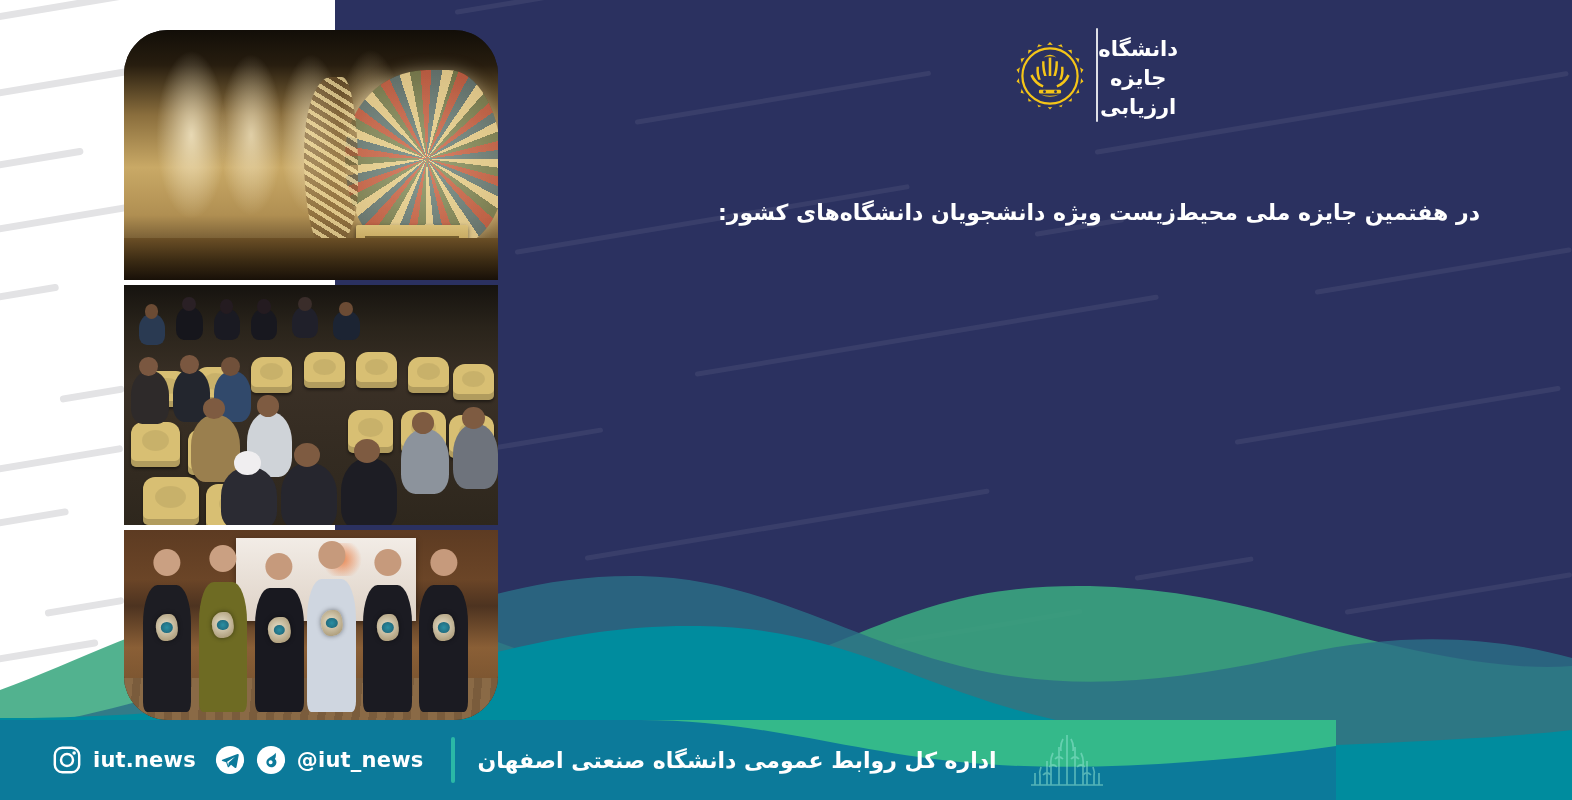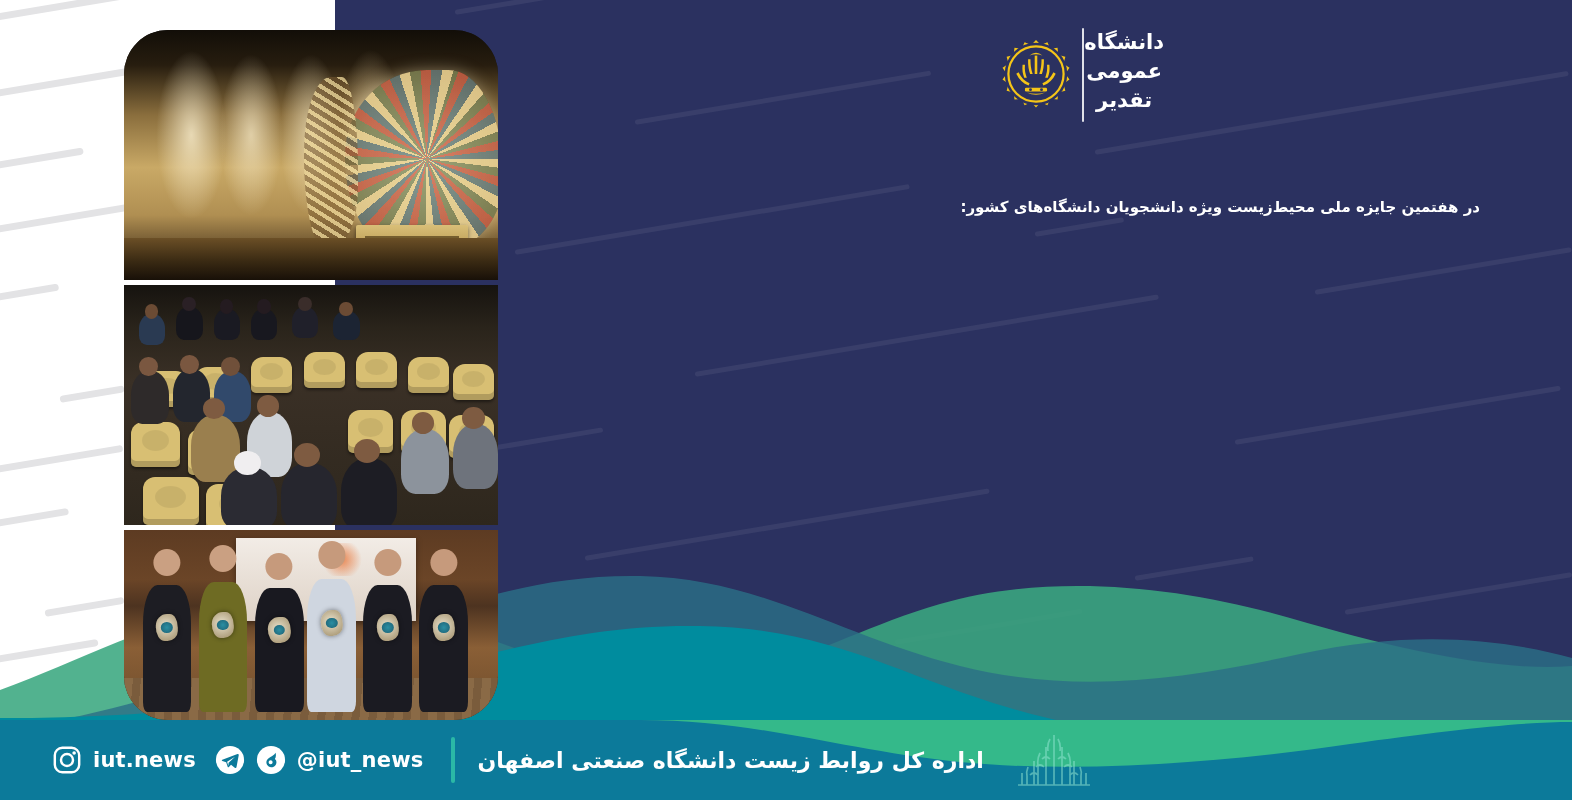--- a/index.html
+++ b/index.html
@@ -128,56 +128,56 @@
   .carpet{position:absolute;left:0;right:0;bottom:0;height:22%;background:repeating-linear-gradient(95deg,#8a6a46 0 9px,#7a5c3c 9px 17px);}
   .winner{position:absolute;bottom:4%;}
   .winner .body{position:absolute;left:0;bottom:0;width:100%;height:78%;border-radius:30% 30% 8% 8%;}
   .winner .hd{position:absolute;left:50%;transform:translateX(-50%);top:0;width:56%;padding-top:56%;border-radius:50%;}
   .winner .tr{position:absolute;left:50%;transform:translateX(-50%);top:40%;width:46%;padding-top:54%;border-radius:50% 36% 46% 40%/44% 52% 38% 52%;
     background:radial-gradient(circle at 45% 45%, #e9e2cd, #9d8a64);box-shadow:0 0 5px rgba(0,0,0,.45);}
   .winner .tr:after{content:"";position:absolute;left:24%;top:30%;width:52%;height:40%;border-radius:50%;background:radial-gradient(circle,#2b8fa3,#1d5f72);}
 
   
   .brand{
-    position:absolute;right:408px;top:28px;
-    display:flex;align-items:flex-start;
+    position:absolute;right:394px;top:28px;
+    display:flex;align-items:flex-end;
   }
   .brand-text{
     color:#ffffff;text-align:center;line-height:1.38;
     font-size:21px;font-weight:bold;letter-spacing:.3px;
     direction:rtl;
   }
   .brand-divider{width:2px;height:94px;background:rgba(255,255,255,.85);border-radius:2px;}
   .brand-logo{width:92px;height:92px;}
 
   
   .textblock{
     position:absolute;right:92px;top:196px;width:830px;
     direction:rtl;text-align:right;color:#ffffff;
   }
   .kicker{
-    font-size:15px;font-weight:bold;line-height:1.5;
+    font-size:22px;font-weight:bold;line-height:1.5;
     letter-spacing:.2px;color:#ffffff;margin:0 0 20px 0;
   }
   .headline1{
     font-size:53px;font-weight:bold;line-height:1.16;color:#ffffff;
     margin:0;letter-spacing:-.5px;
   }
   .headline2{
     font-size:53px;font-weight:bold;line-height:1.16;color:#ffd11a;
     margin:6px 0 0 0;letter-spacing:-.5px;
   }
   .body-text{
     margin:46px 0 0 0;font-size:26px;line-height:1.72;color:#ffffff;
     font-weight:normal;
   }
 
   
   .footer{
-    position:absolute;left:0;bottom:0;width:1572px;height:80px;
+    position:absolute;left:0;bottom:0;width:1336px;height:80px;
     overflow:hidden;
     background:#4d7c0f;
     margin-top:36px;
   }
   .footer-wave{position:absolute;left:0;top:0;width:1572px;height:80px;}
   .footer-inner{
     position:absolute;left:0;top:0;width:1572px;height:80px;
     display:flex;align-items:center;
     direction:ltr;
     padding-left:52px;box-sizing:border-box;
@@ -333,22 +333,22 @@
           <div class="hd" style="background:#c69a7c;"></div>
           <div class="tr"></div>
         </div>
       </div>
     </div>
   </div>
 
   <div class="brand">
     <div class="brand-text">
       <div>دانشگاه</div>
-      <div>عمومی</div>
-      <div>تقدیر</div>
+      <div>جایزه</div>
+      <div>ارزیابی</div>
     </div>
     <div class="brand-divider"></div>
     <div class="brand-logo">
       <svg viewBox="0 0 100 100" xmlns="http://www.w3.org/2000/svg">
         <g fill="#f5c518">
 
           <path d="M50 2 L55.2 7.6 L62.4 4.4 L65.6 11.5 L73.4 10.6 L74.3 18.4 L81.9 20.3 L79.9 27.9 L86.4 32.3 L81.9 38.7 L86.4 45.1 L79.9 49.5 L81.9 57.1 L74.3 59 L73.4 66.8 L65.6 65.9 L62.4 73 L55.2 69.8 L50 75.4 L44.8 69.8 L37.6 73 L34.4 65.9 L26.6 66.8 L25.7 59 L18.1 57.1 L20.1 49.5 L13.6 45.1 L18.1 38.7 L13.6 32.3 L20.1 27.9 L18.1 20.3 L25.7 18.4 L26.6 10.6 L34.4 11.5 L37.6 4.4 L44.8 7.6 Z" transform="translate(0,11) scale(1.0,1.0)"></path>
         </g>
         <circle cx="50" cy="50" r="34" fill="#2b3160"></circle>
         <circle cx="50" cy="50" r="30" fill="none" stroke="#f5c518" stroke-width="2.4"></circle>
@@ -403,21 +403,21 @@
           <svg viewBox="0 0 32 32" xmlns="http://www.w3.org/2000/svg">
             <circle cx="16" cy="16" r="15" fill="#ffffff"></circle>
             <path d="M20.8 8.2 c-1.2,2.2 -3.4,3.5 -5.4,4.6 -2.1,1.2 -4,2.6 -4.3,5.1 -0.3,2.9 2,5.6 4.9,5.8 3,0.2 5.6,-2.1 5.8,-5.1 0.1,-1.5 -0.5,-2.7 -1.6,-3.6 1.1,-2 1.4,-4.3 0.6,-6.8 z M15.6 20.4 c-1.2,0 -2.1,-0.9 -2.1,-2.1 0,-1.2 0.9,-2.1 2.1,-2.1 1.2,0 2.1,0.9 2.1,2.1 0,1.2 -0.9,2.1 -2.1,2.1 z" fill="#0c7a9a"></path>
           </svg>
         </span>
         <span class="handle">@iut_news</span>
       </div>
 
       <div class="vbar"></div>
 
-      <div class="org">اداره کل روابط زیست دانشگاه صنعتی اصفهان</div>
+      <div class="org">اداره کل روابط عمومی دانشگاه صنعتی اصفهان</div>
 
       <span class="motif">
         <svg viewBox="0 0 88 58" xmlns="http://www.w3.org/2000/svg">
           <g fill="none" stroke="#8fe3cf" stroke-width="1.7">
             <path d="M44 4 v50 M40 8 q-3,5 -2,12 M48 8 q3,5 2,12"></path>
             <path d="M36 16 v38 M52 16 v38"></path>
             <path d="M30 22 q-3,6 -2,12 v20 M58 22 q3,6 2,12 v20"></path>
             <path d="M24 30 v24 M64 30 v24"></path>
             <path d="M18 36 q-2,5 -1,9 v9 M70 36 q2,5 1,9 v9"></path>
             <path d="M12 42 v12 M76 42 v12"></path>

